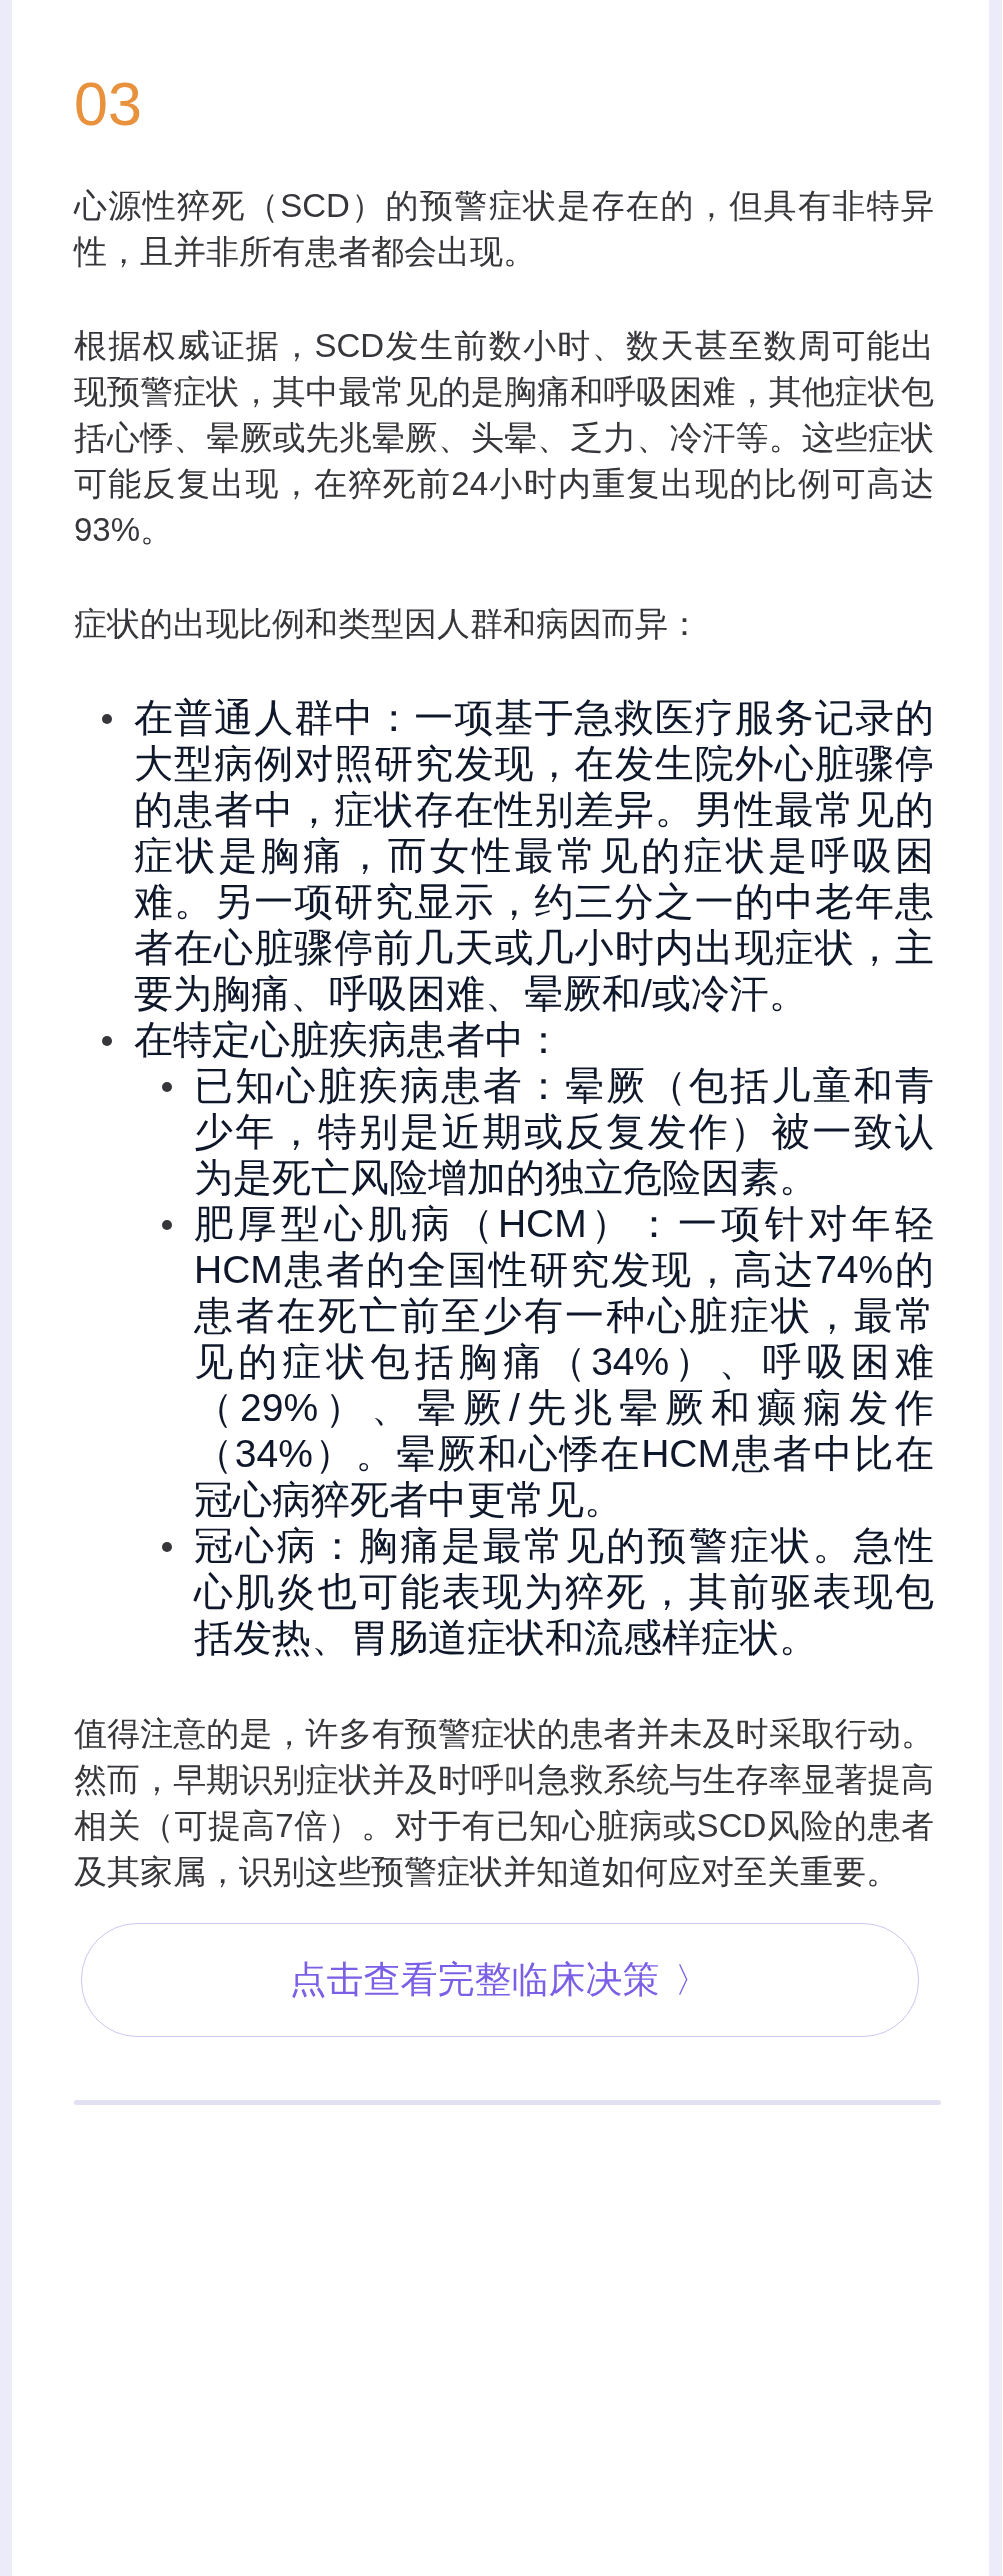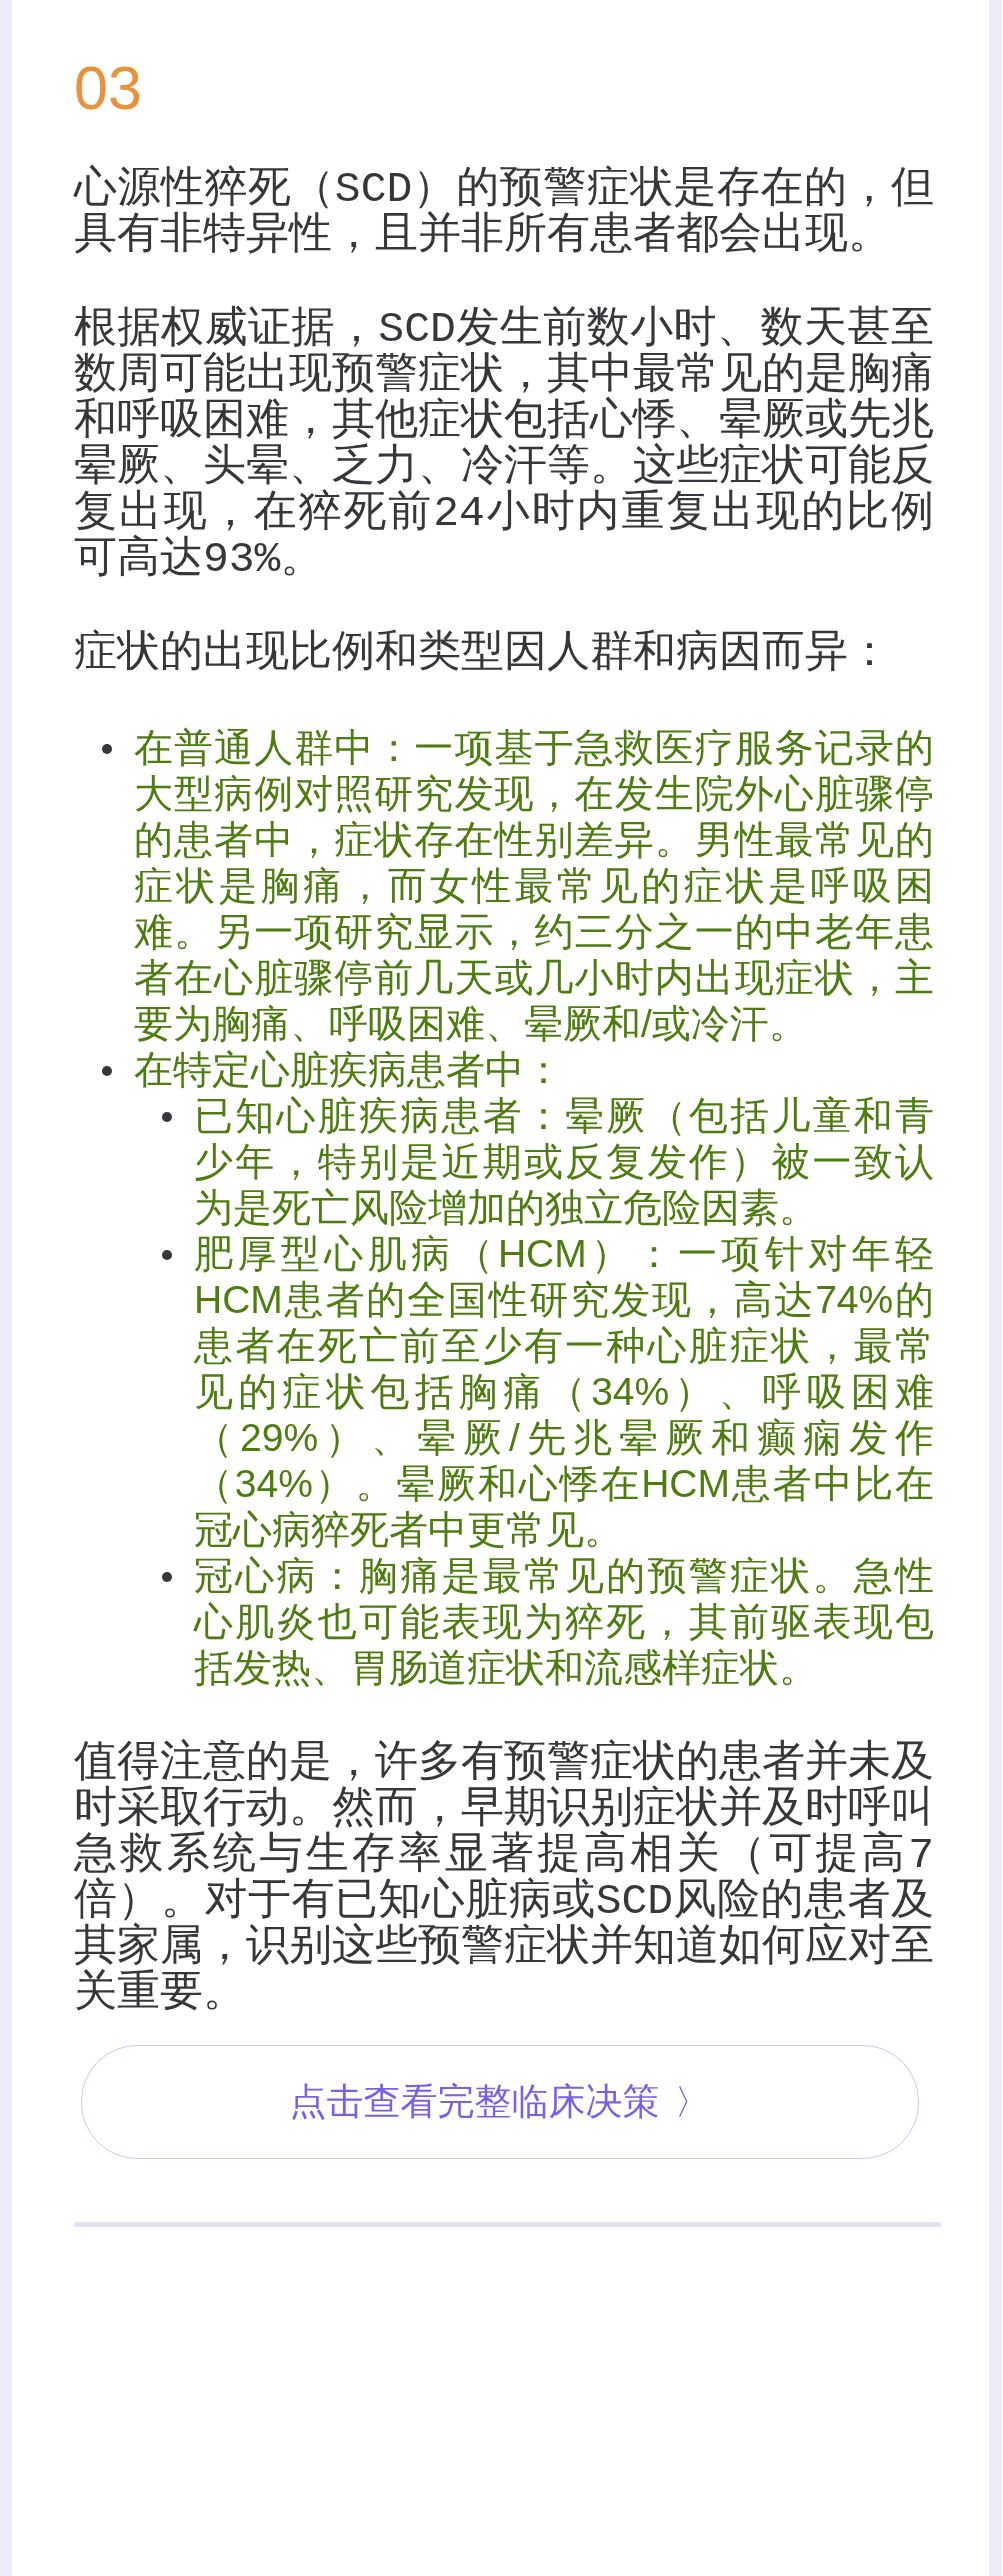--- a/index.html
+++ b/index.html
@@ -21,33 +21,34 @@
     background: #FFFFFF;
     padding: 58px 55px 0 62px;
   }
   .section-header {
     display: flex; align-items: baseline; gap: 22px;
     margin-bottom: 48px;
   }
   .sec-num {
     font-size: 61px; line-height: 1; font-weight: 500;
     color: #E8923E;
+    margin-top: 16px;
   }
   .sec-title {
     font-size: 53px; line-height: 1; font-weight: 600;
     color: #7B5FE6; letter-spacing: 0.9px;
   }
   .para {
-    font-size: 43px; line-height: 46px; color: #36363B;
-    text-align: justify; margin-bottom: 48px; font-family: Liberation Mono, monospace;
+    font-size: 33px; line-height: 46px; color: #36363B;
+    text-align: justify; margin-bottom: 48px;
   }
   ul.bullets { list-style: none; margin: 0; }
   .bullets > li {
     position: relative; padding-left: 60px;
-    font-size: 39px; line-height: 46px; color: #4d7c0f;
+    font-size: 39px; line-height: 46px; color: #0f172a;
     text-align: justify;
   }
   .bullets > li::before {
     content: ""; position: absolute; left: 28px; top: 18.6px;
     width: 10.2px; height: 10.2px; border-radius: 50%; background: #36363B;
   }
   .closing { margin-top: 50px; margin-bottom: 5px; }
   .cta {
     display: flex; align-items: center; justify-content: center; gap: 15px;
     margin: 28px 0 0 6.5px; width: 838px; height: 114px;

